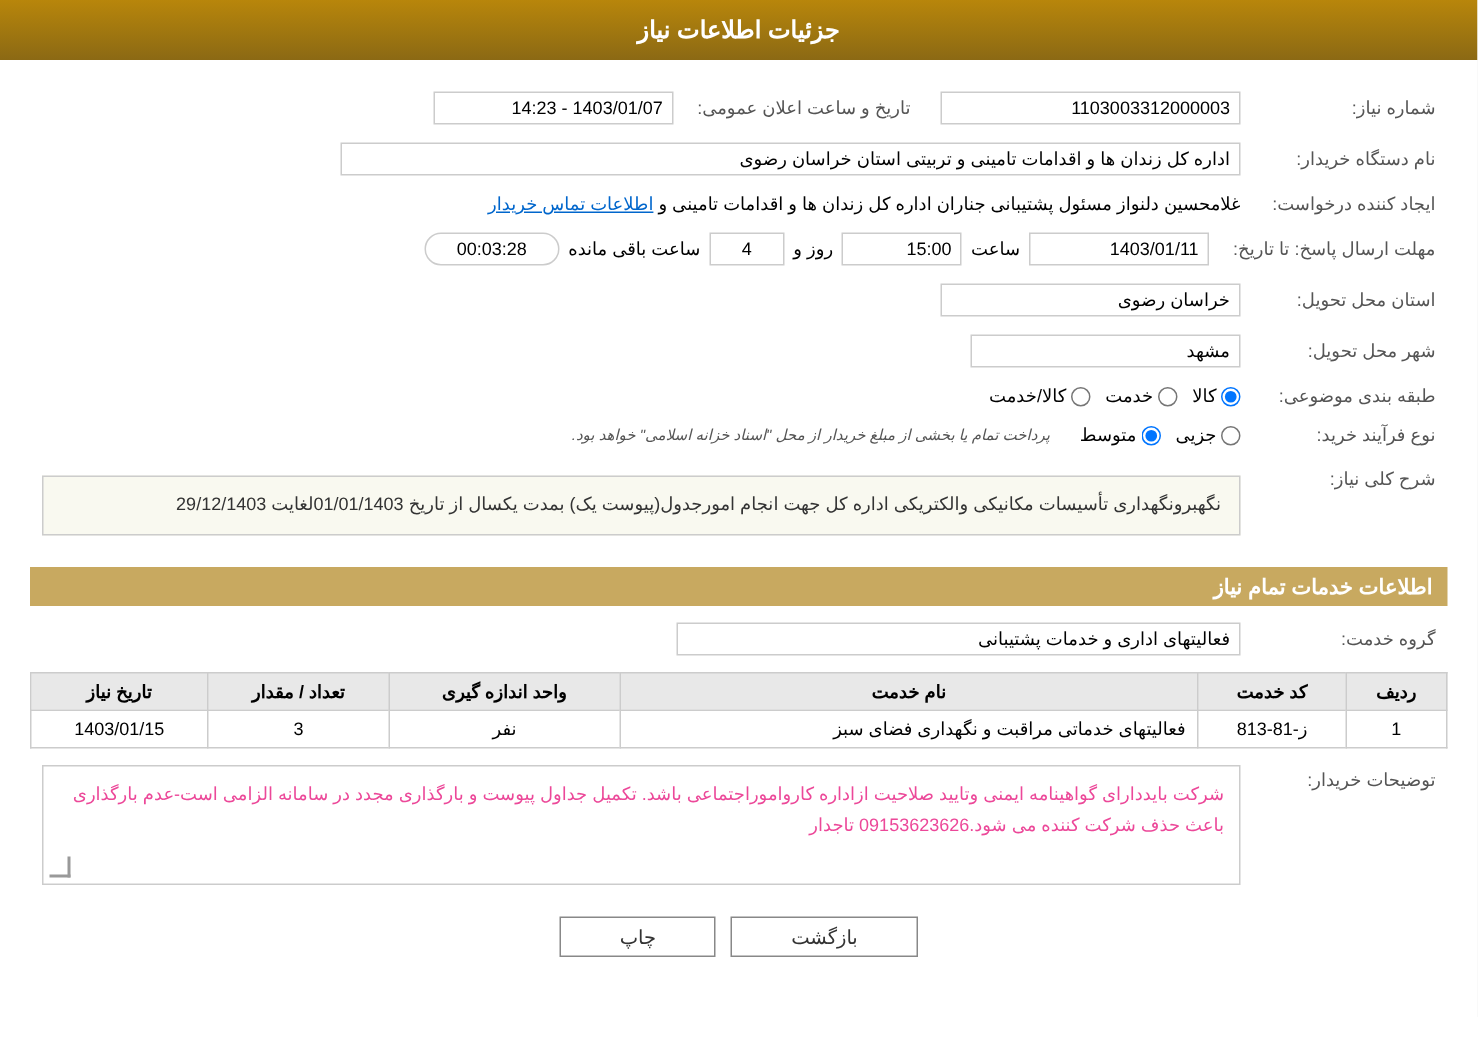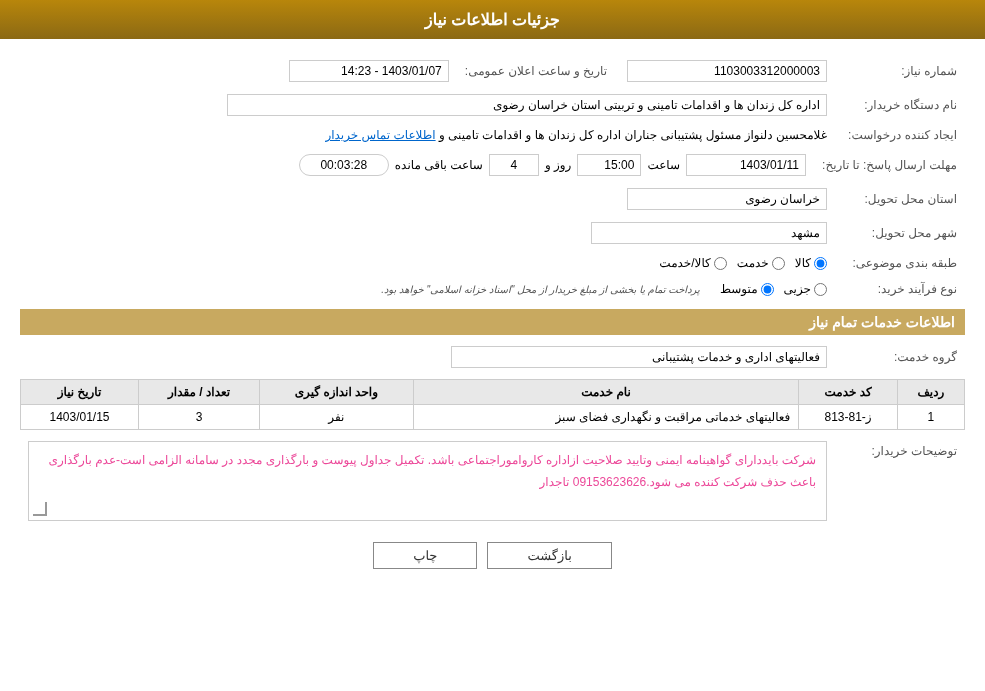--- a/index.html
+++ b/index.html
@@ -222,21 +222,21 @@
       </table>
 
     <table class="info-table">
       <tbody>
           <tr>
         <td class="label-cell">مهلت ارسال پاسخ: تا تاریخ:</td>
         <td class="value-cell" colspan="3">
           <div class="timer-row">
             <span class="input-box" style="width:120px;display:inline-block;">1403/01/11</span>
             <span>ساعت</span>
-            <span class="input-box" style="width:64px;display:inline-block;">15:00</span>
+            <span class="input-box" style="width:80px;display:inline-block;">15:00</span>
             <span>روز و</span>
             <span class="input-box" style="width:50px;display:inline-block;text-align:center;">4</span>
             <span>ساعت باقی مانده</span>
             <span class="input-box" style="width:90px;display:inline-block;text-align:center;border-radius:11px;">00:03:28</span>
           </div>
         </td>
       </tr>
     </tbody>
       </table>
 
@@ -249,21 +249,21 @@
         </td>
       </tr>
     </tbody>
       </table>
 
     <table class="info-table">
       <tbody>
           <tr>
         <td class="label-cell">شهر محل تحویل:</td>
         <td class="value-cell" colspan="3">
-          <span class="input-box" style="width:236px;display:inline-block;">مشهد</span>
+          <span class="input-box" style="width:180px;display:inline-block;">مشهد</span>
         </td>
       </tr>
     </tbody>
       </table>
 
     <table class="info-table">
       <tbody>
           <tr>
         <td class="label-cell">طبقه بندی موضوعی:</td>
         <td class="value-cell" colspan="3">
@@ -300,20 +300,30 @@
               <input type="radio" name="process" checked="" style="">
               <span>متوسط</span>
             </div>
             <span class="italic-note" style="margin-right:10px;">پرداخت تمام یا بخشی از مبلغ خریدار از محل "اسناد خزانه اسلامی" خواهد بود.</span>
           </div>
         </td>
       </tr>
     </tbody>
       </table>
 
+    <table class="info-table">
+      <tbody>
+          <tr>
+        <td class="label-cell" style="vertical-align:top;padding-top:6px;">شرح کلی نیاز:</td>
+        <td class="value-cell" colspan="3">
+          <div class="description-box">نگهبرونگهداری تأسیسات مکانیکی والکتریکی اداره کل جهت انجام امورجدول(پیوست یک) بمدت یکسال از تاریخ 01/01/1403لغایت 29/12/1403</div>
+        </td>
+      </tr>
+    </tbody>
+      </table>
 
     <div class="section-title">اطلاعات خدمات تمام نیاز</div>
 
     <table class="info-table">
       <tbody>
           <tr>
         <td class="label-cell">گروه خدمت:</td>
         <td class="value-cell" colspan="3">
           <span class="input-box" style="width:376px;display:inline-block;">فعالیتهای اداری و خدمات پشتیبانی</span>
         </td>

